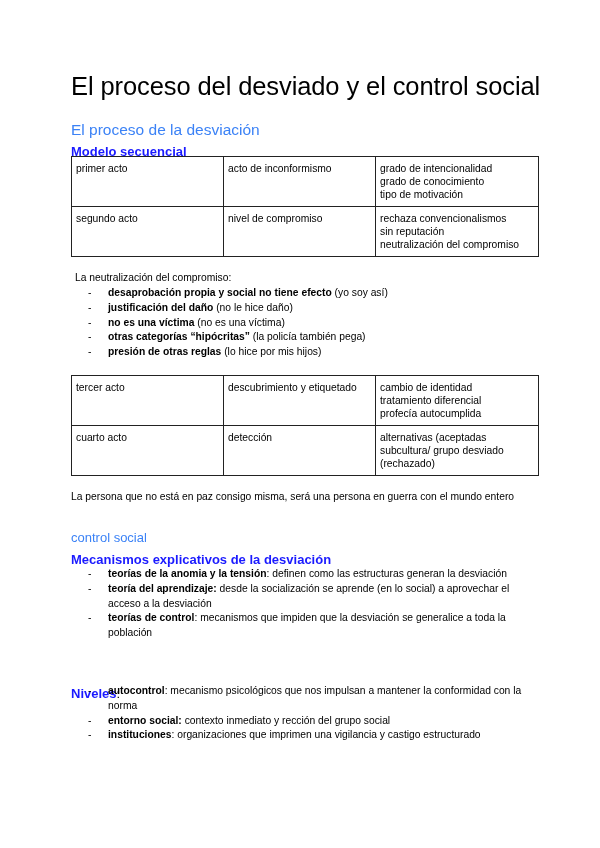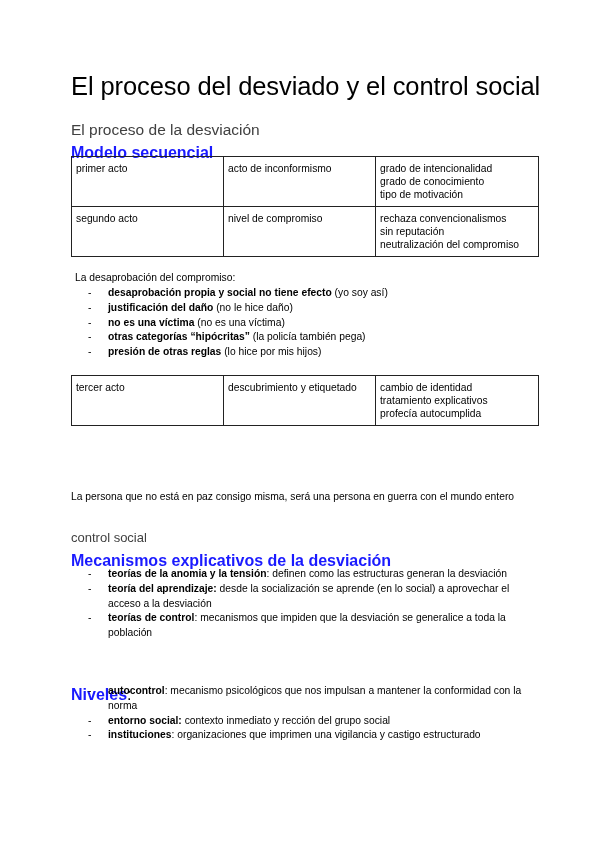--- a/index.html
+++ b/index.html
@@ -21,29 +21,29 @@
       font-size: 25.5px;
       font-weight: normal;
       color: #000000;
       letter-spacing: -0.1px;
       white-space: nowrap;
     }
     .h2 {
       position: absolute;
       left: 71px;
       font-weight: normal;
-      color: #404040;
+      color: #3b82f6;
       white-space: nowrap;
     }
     .h2.big { top: 121px; font-size: 15.5px; }
     .h2.small { top: 530px; font-size: 13px; }
     .blue-label {
       position: absolute;
       left: 71px;
-      font-size: 16px;
+      font-size: 13px;
       font-weight: bold;
       color: #1a1aff;
       white-space: nowrap;
     }
     .blue-label .plain { color: #000; font-weight: normal; }
     table.grid {
       position: absolute;
       left: 71px;
       width: 467px;
       border-collapse: collapse;
@@ -124,21 +124,21 @@
       <td>nivel de compromiso</td>
       <td>
         <span class="cell-line">rechaza convencionalismos</span>
         <span class="cell-line">sin reputación</span>
         <span class="cell-line">neutralización del compromiso</span>
       </td>
     </tr>
   </tbody>
     </table>
 
-  <div class="para" style="top:272px;">La desaprobación del compromiso:</div>
+  <div class="para" style="top:272px;">La neutralización del compromiso:</div>
 
   <ul class="dash" style="top:286px;">
     <li><span class="dash-mark">-</span><b>desaprobación propia y social no tiene efecto</b><span> (yo soy así)</span></li>
     <li><span class="dash-mark">-</span><b>justificación del daño</b><span> (no le hice daño)</span></li>
     <li><span class="dash-mark">-</span><b>no es una víctima</b><span> (no es una víctima)</span></li>
     <li><span class="dash-mark">-</span><b>otras categorías “hipócritas”</b><span> (la policía también pega)</span></li>
     <li><span class="dash-mark">-</span><b>presión de otras reglas</b><span> (lo hice por mis hijos)</span></li>
   </ul>
 
   <table class="grid" style="top:375px;">
@@ -146,22 +146,31 @@
         <col class="c1">
         <col class="c2">
         <col class="c3">
       </colgroup>
     <tbody>
         <tr>
       <td>tercer acto</td>
       <td>descubrimiento y etiquetado</td>
       <td>
         <span class="cell-line">cambio de identidad</span>
-        <span class="cell-line">tratamiento explicativos</span>
+        <span class="cell-line">tratamiento diferencial</span>
         <span class="cell-line">profecía autocumplida</span>
+      </td>
+    </tr>
+    <tr>
+      <td>cuarto acto</td>
+      <td>detección</td>
+      <td>
+        <span class="cell-line">alternativas (aceptadas</span>
+        <span class="cell-line">subcultura/ grupo desviado</span>
+        <span class="cell-line">(rechazado)</span>
       </td>
     </tr>
   </tbody>
     </table>
 
   <p class="quote">La persona que no está en paz consigo misma, será una persona en guerra con el mundo entero</p>
 
   <h2 class="h2 small">control social</h2>
 
   <div class="blue-label" style="top:552px;">Mecanismos explicativos de la desviación</div>

